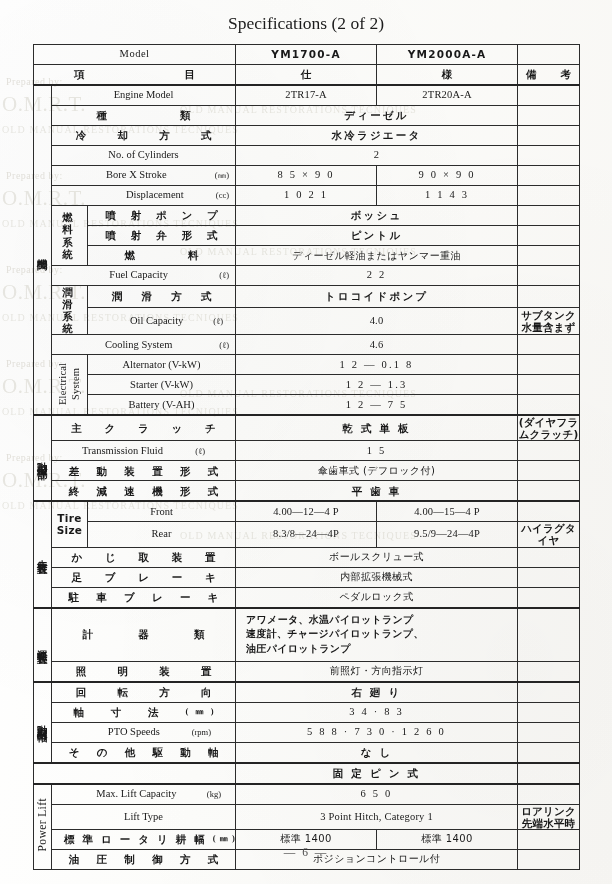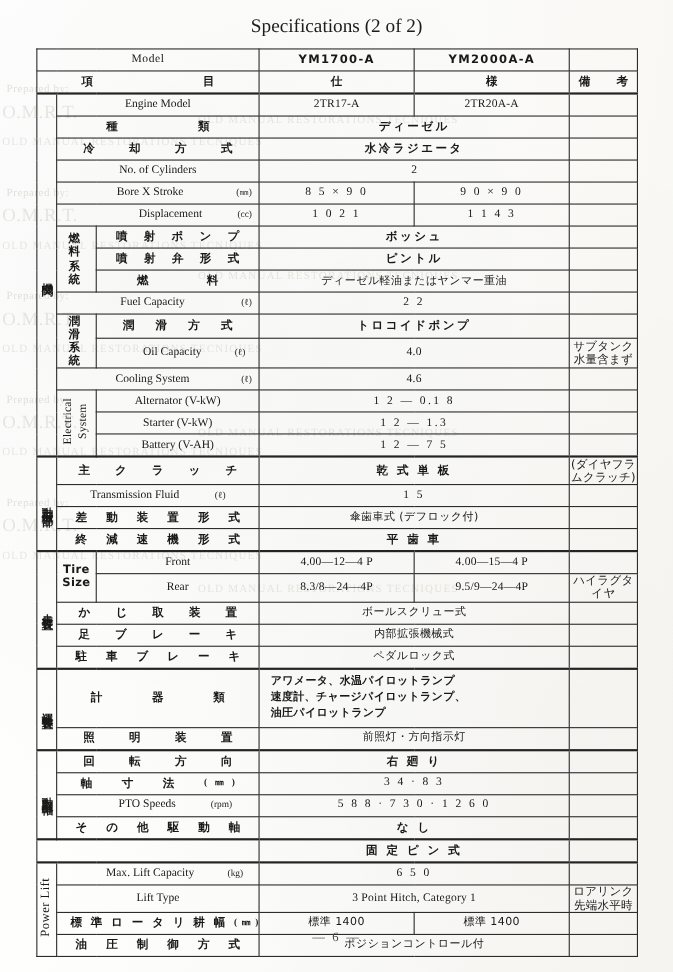--- a/index.html
+++ b/index.html
@@ -32,21 +32,21 @@
     z-index: 0;
   }
   .wm {
     position: absolute;
     color: rgba(150,143,120,0.20);
     white-space: nowrap;
     font-family: "Liberation Serif", serif;
     letter-spacing: 0.5px;
   }
   .wm.small { font-size: 10px; color: rgba(150,143,120,0.26); }
-  .wm.big   { font-size: 17px; }
+  .wm.big   { font-size: 21px; }
   .wm.wide  { font-size: 10px; letter-spacing: 1.1px; }
 
   
   .doc-title {
     position: absolute;
     top: 13px;
     left: 0;
     width: 612px;
     text-align: center;
     font-size: 17.5px;
@@ -205,21 +205,21 @@
     font-size: 10px;
     font-weight: 600;
     line-height: 1.45;
     letter-spacing: 0.3px;
   }
 
   
   td.remark {
     font-family: "DejaVu Sans", sans-serif;
     font-size: 9.5px;
-    font-weight: 400;
+    font-weight: 700;
     letter-spacing: 0.2px;
   }
 
   
   td.head-model {
     font-family: "Liberation Serif", serif;
     font-size: 14px;
     height: 30px;
     letter-spacing: 0.5px;
   }

